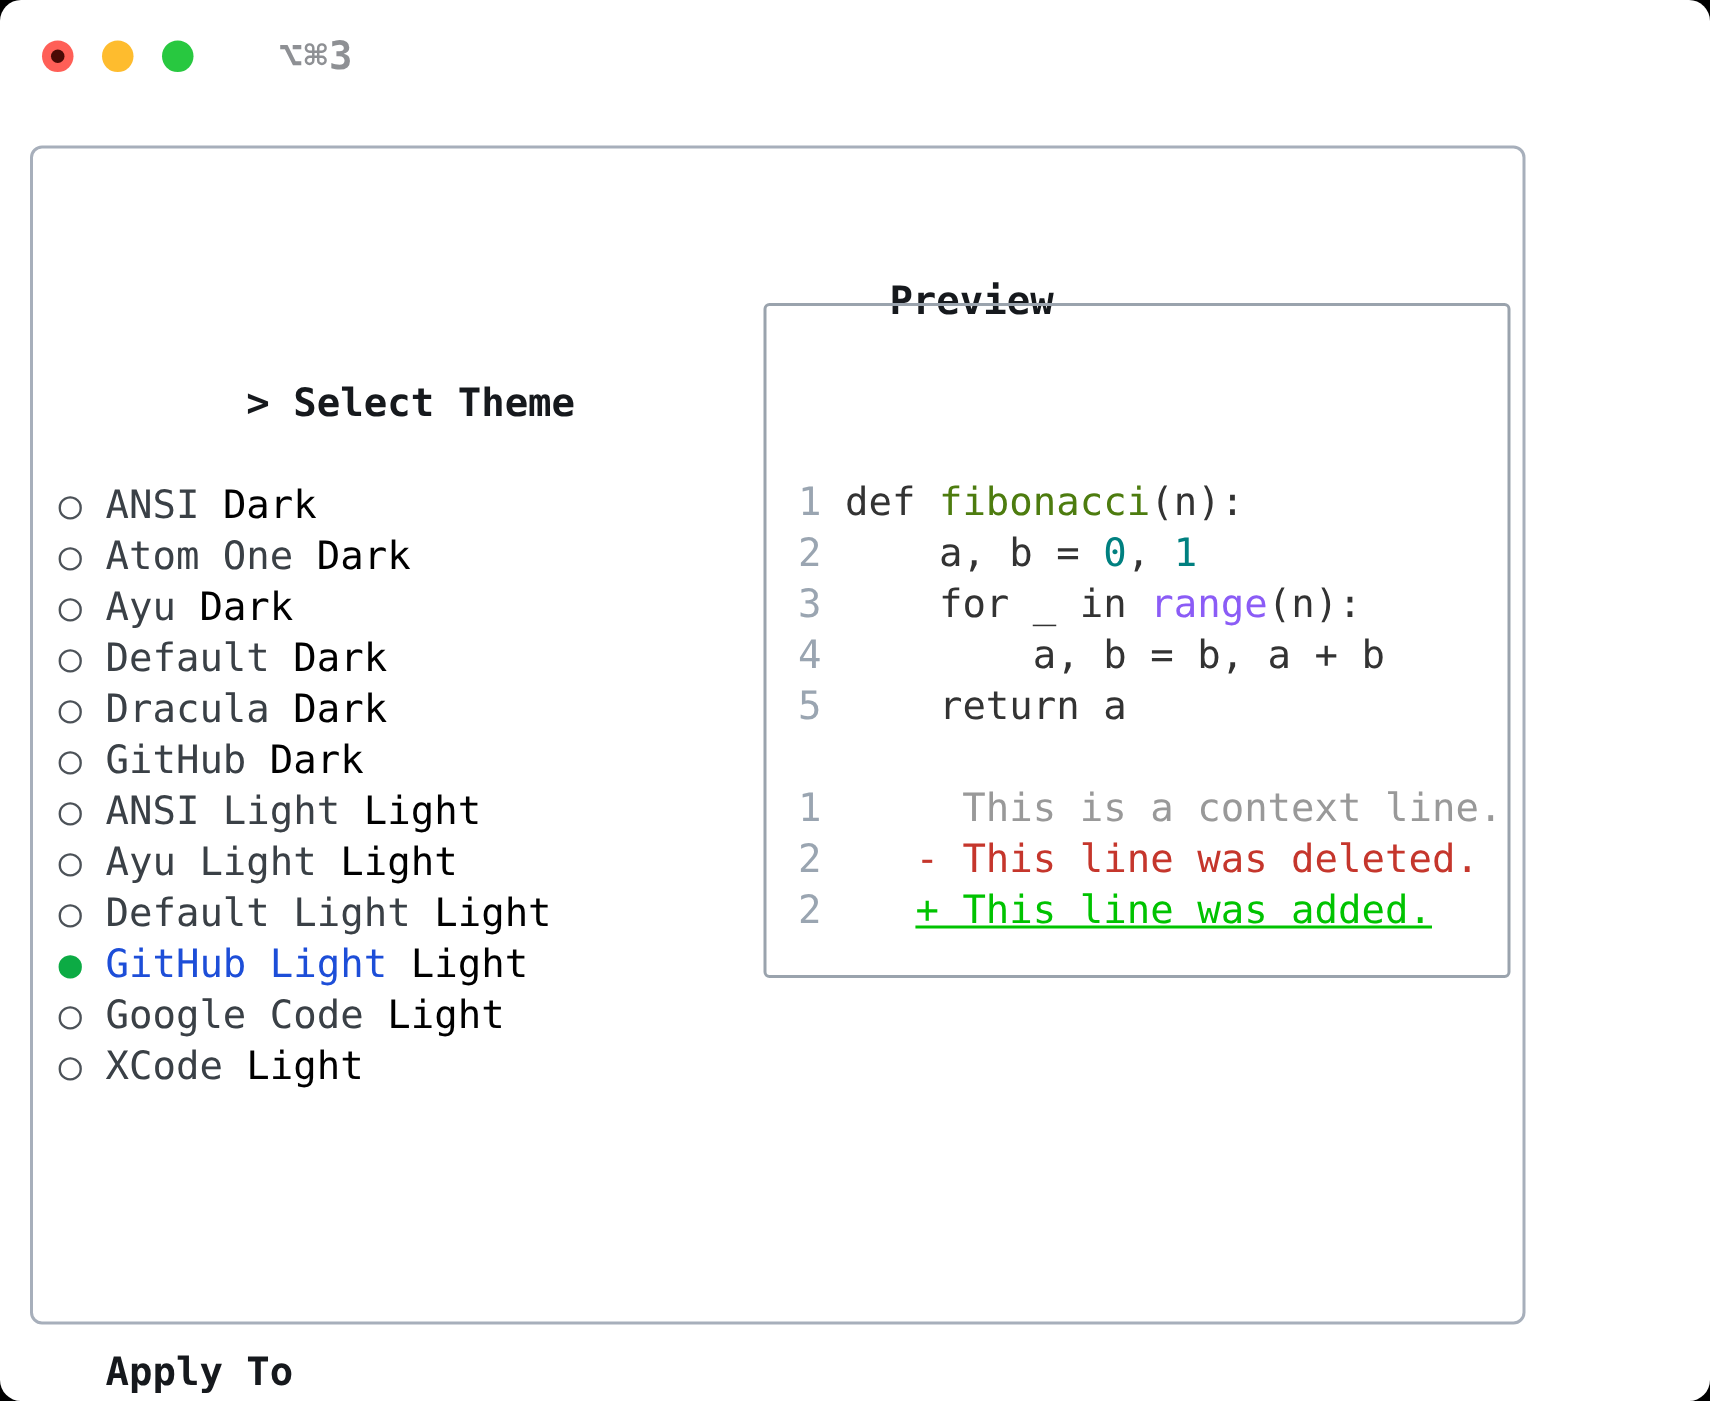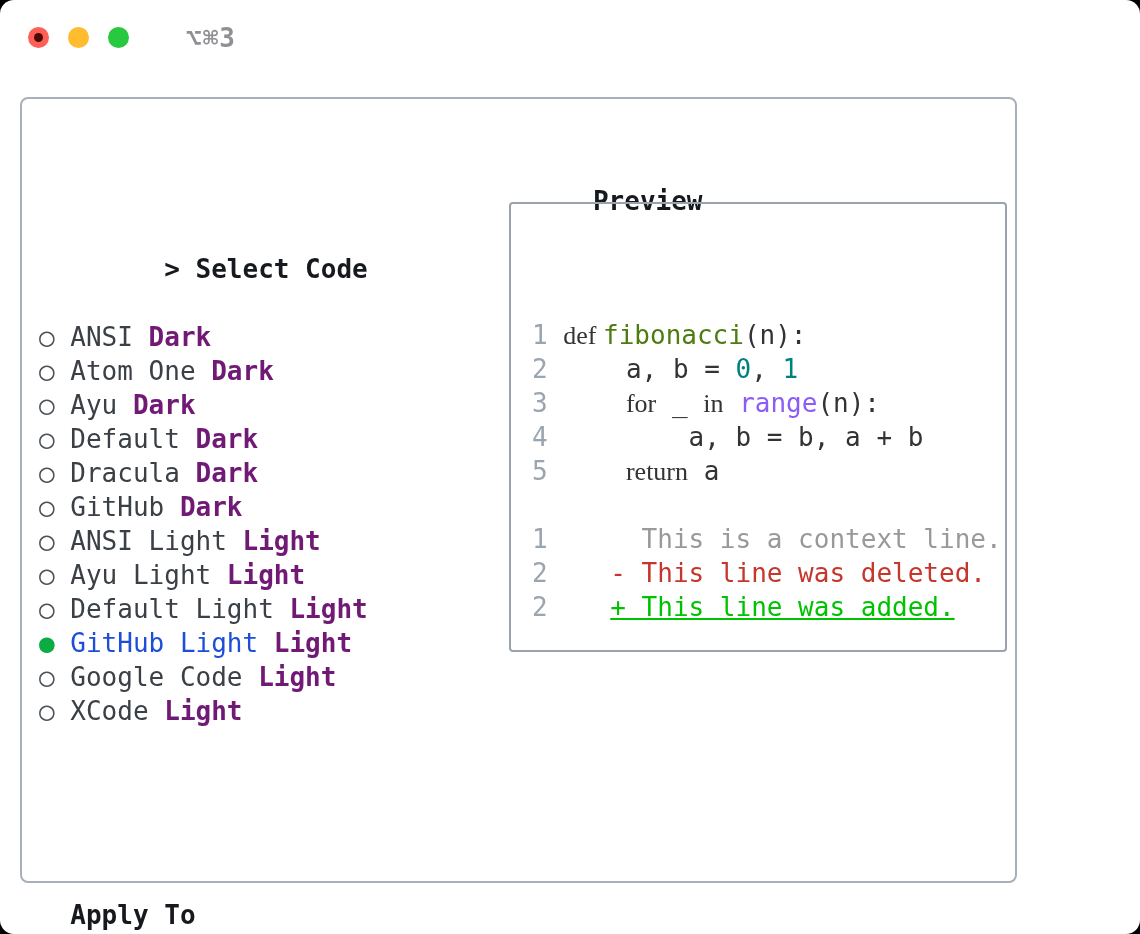--- a/index.html
+++ b/index.html
@@ -21,28 +21,28 @@
   .main-box{position:absolute;left:20px;top:97px;width:993px;height:782px;
     border:2px solid #a7afbb;border-radius:8px;background:#fff;}
   .pane{font-size:26px;line-height:34px;white-space:pre;color:#3a4046;}
   .left-pane{position:absolute;left:17px;top:51px;}
   .row{height:34px;}
   .bold-head{font-weight:700;color:#16191d;}
   .radio{color:#4c5258;}
   .radio.sel{color:#0cab44;}
   .item-name{color:#3a4046;}
   .item-name.sel{color:#1d4ed8;}
-  .item-variant{color:#701a75;font-weight:bold;}
+  .item-variant{color:#000000;}
   
   .right-title{position:absolute;left:477px;top:51px;}
   .preview-box{position:absolute;left:487px;top:103px;width:473px;height:400px;
     border:2px solid #9aa3ad;border-radius:4px;padding:46px 0 0 21px;box-sizing:content-box;}
   .lnum{color:#9aa5b1;}
   .tok-plain{color:#333333;}
-  .tok-keyword{color:#333333;font-family:Liberation Serif, serif;}
+  .tok-keyword{color:#333333;}
   .tok-function{color:#4d7c0f;}
   .tok-number{color:#008080;}
   .tok-builtin{color:#8b5cf6;}
   .tok-context{color:#999999;}
   .tok-deletion{color:#c5362c;text-align:right;}
   .tok-addition{color:#00c300;text-decoration:underline;}
 </style>
 </head>
 <body>
 
@@ -54,21 +54,21 @@
     </div>
     <div class="light light-min"></div>
     <div class="light light-zoom"></div>
     <div class="shortcut">⌥⌘3</div>
   </div>
 
   <div class="main-box">
 
     <div class="pane left-pane">
       <div class="row">
-        <span class="bold-head">&gt;</span><span class="bold-head"> </span><span class="bold-head">Select Code</span>
+        <span class="bold-head">&gt;</span><span class="bold-head"> </span><span class="bold-head">Select Theme</span>
       </div>
       <div id="theme-list"><div class="row"><span class="radio">○</span><span class="item-name"> ANSI</span><span class="item-variant"> Dark</span></div><div class="row"><span class="radio">○</span><span class="item-name"> Atom One</span><span class="item-variant"> Dark</span></div><div class="row"><span class="radio">○</span><span class="item-name"> Ayu</span><span class="item-variant"> Dark</span></div><div class="row"><span class="radio">○</span><span class="item-name"> Default</span><span class="item-variant"> Dark</span></div><div class="row"><span class="radio">○</span><span class="item-name"> Dracula</span><span class="item-variant"> Dark</span></div><div class="row"><span class="radio">○</span><span class="item-name"> GitHub</span><span class="item-variant"> Dark</span></div><div class="row"><span class="radio">○</span><span class="item-name"> ANSI Light</span><span class="item-variant"> Light</span></div><div class="row"><span class="radio">○</span><span class="item-name"> Ayu Light</span><span class="item-variant"> Light</span></div><div class="row"><span class="radio">○</span><span class="item-name"> Default Light</span><span class="item-variant"> Light</span></div><div class="row"><span class="radio sel">●</span><span class="item-name sel"> GitHub Light</span><span class="item-variant"> Light</span></div><div class="row"><span class="radio">○</span><span class="item-name"> Google Code</span><span class="item-variant"> Light</span></div><div class="row"><span class="radio">○</span><span class="item-name"> XCode</span><span class="item-variant"> Light</span></div></div>
       <div class="row"></div>
       <div class="row"><span>  </span><span class="bold-head">Apply To</span></div>
       
       
       
       
     </div>
 

